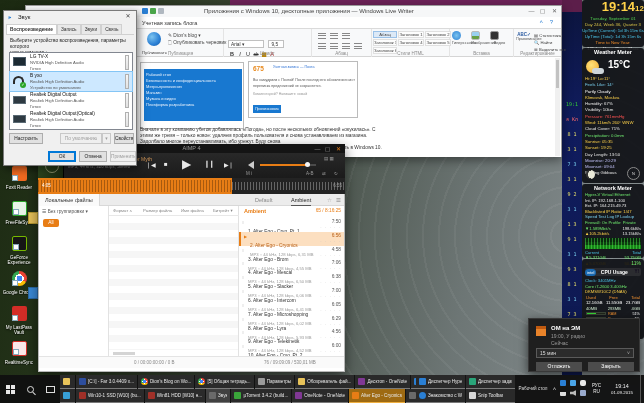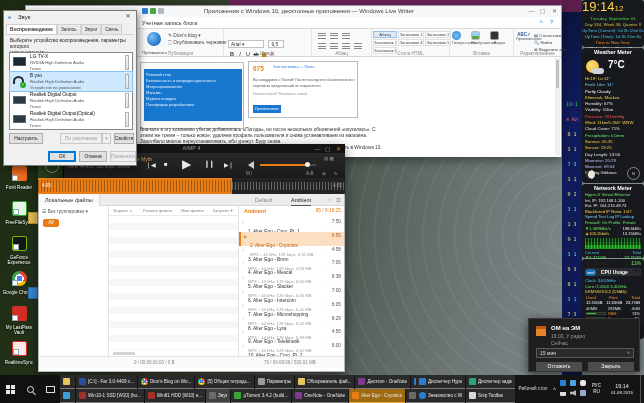--- a/index.html
+++ b/index.html
@@ -114,21 +114,21 @@
   .pl-title{font-size:4.8px;color:#333;white-space:nowrap;}
   .pl-row.playing .pl-title,.pl-row.playing .pl-dur{color:#b85e14;}
   .pl-dur{position:absolute;right:3px;top:1px;font-size:4.8px;color:#555;}
   .pl-info{display:block;font-size:4.2px;color:#9a9a9a;white-space:nowrap;margin-top:1px;}
   .pl-rating{position:absolute;right:3px;top:7px;font-size:4.2px;color:#c0c0c0;letter-spacing:1px;}
   .plstatus{position:absolute;left:0;top:162px;width:305px;height:12px;border-top:1px solid #e4e4e4;background:#fafafa;}
   .pstat{position:absolute;top:3px;font-size:4.5px;color:#888;white-space:nowrap;}
   
   .gadget{background:rgba(2,4,8,.84);border-radius:3px;color:#e8e8e8;}
   .gtitle{font-size:5.5px;font-weight:bold;color:#fff;text-align:center;line-height:9px;}
-  .clock-time{font-size:13px;font-weight:normal;color:#ffd24a;text-align:left;line-height:14px;}
+  .clock-time{font-size:13px;font-weight:bold;color:#ffd24a;text-align:right;line-height:14px;}
   .clock-sec{font-size:8px;}
   .cl{font-size:4.3px;text-align:center;line-height:6px;white-space:nowrap;overflow:hidden;}
   .temp{position:absolute;left:26px;top:11px;font-size:10px;font-weight:bold;color:#fff;}
   .sun{position:absolute;left:4px;top:12px;width:13px;height:13px;border-radius:50%;background:radial-gradient(circle at 40% 40%,#ffe27a,#f0a830);}
   .cloudlet{position:absolute;left:10px;top:20px;width:12px;height:6px;border-radius:4px;background:#cfd6da;}
   .wrow{font-size:4.3px;line-height:6.3px;padding-left:3px;white-space:nowrap;overflow:hidden;}
   .compass{position:absolute;right:4px;bottom:3px;width:13px;height:13px;border:1px solid #8a8a8a;border-radius:50%;font-size:4px;color:#ddd;text-align:center;line-height:12px;}
   .moon{position:absolute;left:4px;bottom:4px;width:9px;height:9px;border-radius:50%;background:radial-gradient(circle at 70% 50%,#e8e8d8 55%,#333 56%);}
   .nl{font-size:4.2px;line-height:5.6px;padding-left:3px;white-space:nowrap;overflow:hidden;}
   .netgraph{margin:1px 3px;height:11px;background:
@@ -564,21 +564,21 @@
     <div class="cl" style="color:#4ac3e8">UpTime (Current): 1d 3h 15m 6s</div>
     <div class="cl" style="color:#4ac3e8">UpTime (Total): 1d 3h 15m 6s</div>
     <div class="cl" style="color:#f08b28">Time to New Year:</div>
     <div class="cl" style="color:#e8e8e8">121day 4hour 45min 47sec</div>
   </div>
 
   <div class="abs gadget" style="left:582px;top:48px;width:62px;height:135px">
     <div class="gtitle">Weather Meter</div>
     <div class="sun"></div>
     <div class="cloudlet"></div>
-    <div class="temp">7°C</div>
+    <div class="temp">15°C</div>
     <div class="wrow" style="margin-top:19px;color:#ffd24a">Hi:19° Lo:11°</div>
     <div class="wrow" style="color:#7ad0f0">Feels Like: 14°</div>
     <div class="wrow" style="color:#fff">Partly Cloudy</div>
     <div class="wrow" style="color:#ffd24a">Klimovsk, Moskva</div>
     <div>
       <div class="wrow" style="color: rgb(232, 232, 232);">Humidity: 67%</div>
         <div class="wrow" style="color: rgb(232, 232, 232);">Visibility: 10km</div>
         <div class="wrow" style="color: rgb(255, 82, 82);">Pressure: 761mmHg</div>
         <div class="wrow" style="color: rgb(255, 210, 74);">Wind: 11km/h 260° WNW</div>
         <div class="wrow" style="color: rgb(232, 232, 232);">Cloud Cover: 71%</div>

